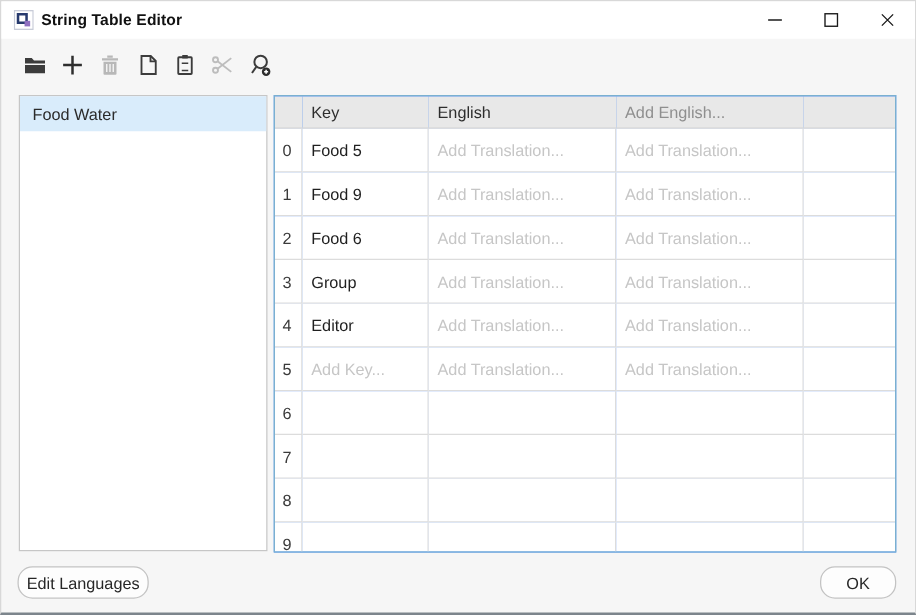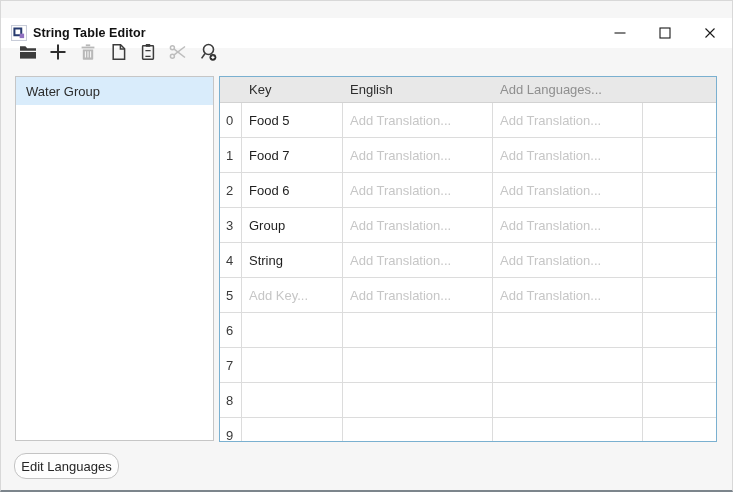--- a/index.html
+++ b/index.html
@@ -6,21 +6,21 @@
   *{box-sizing:border-box;}
   .window{
     position:relative;width:733px;height:492px;
     background:#f6f6f6;
     border:1px solid #d8d8d8;
     border-bottom:2px solid #7c858c;
     font-family:"Liberation Sans", sans-serif;
     overflow:hidden;
   }
   
-  .titlebar{position:absolute;top:0;left:0;right:0;height:30px;background:#ffffff;margin-top:17px;}
+  .titlebar{position:absolute;top:0;left:0;right:0;height:30px;background:#ffffff;}
   .app-logo{position:absolute;left:10px;top:7px;width:16px;height:16px;}
   .title-text{position:absolute;left:32px;top:0;height:30px;line-height:30px;
     font-size:12.5px;color:#111;font-weight:600;letter-spacing:.1px;}
   .win-controls{position:absolute;right:0;top:0;height:30px;display:flex;}
   .win-btn{width:45px;height:30px;display:flex;align-items:center;justify-content:center;
     background:transparent;border:none;padding:0;cursor:default;}
   .win-btn svg{display:block;}
   
   .toolbar{position:absolute;left:17px;top:41px;display:flex;gap:10px;}
   .tool-btn{width:20px;height:22px;display:flex;align-items:center;justify-content:center;
@@ -151,44 +151,44 @@
           <circle cx="10.5" cy="7.5" r="5" stroke-width="1.6"></circle>
           <path d="M7 11.5L3.6 16.4" stroke-width="1.6"></path>
           <circle cx="14.9" cy="15.3" r="3.4" fill="#2e2e2e" stroke="none"></circle>
           <path d="M14.9 13.7v3.2M13.3 15.3h3.2" stroke="#ffffff" stroke-width="1.2"></path>
         </svg>
       </span>
     </button>
   </div>
 
   <div class="sidebar">
-    <div class="sidebar-item">Water Group</div>
+    <div class="sidebar-item">Food Water</div>
   </div>
 
   <div class="table-wrap">
     <div class="table-grid">
       <div class="tr">
         <div class="th num-h"></div>
         <div class="th">Key</div>
         <div class="th">English</div>
-        <div class="th gray">Add Languages...</div>
+        <div class="th gray">Add English...</div>
         <div class="th"></div>
       </div>
 
       <div class="tr">
         <div class="td num">0</div>
         <div class="td">Food 5</div>
         <div class="td ph">Add Translation...</div>
         <div class="td ph">Add Translation...</div>
         <div class="td last"></div>
       </div>
 
       <div class="tr">
         <div class="td num">1</div>
-        <div class="td">Food 7</div>
+        <div class="td">Food 9</div>
         <div class="td ph">Add Translation...</div>
         <div class="td ph">Add Translation...</div>
         <div class="td last"></div>
       </div>
 
       <div class="tr">
         <div class="td num">2</div>
         <div class="td">Food 6</div>
         <div class="td ph">Add Translation...</div>
         <div class="td ph">Add Translation...</div>
@@ -198,21 +198,21 @@
       <div class="tr">
         <div class="td num">3</div>
         <div class="td">Group</div>
         <div class="td ph">Add Translation...</div>
         <div class="td ph">Add Translation...</div>
         <div class="td last"></div>
       </div>
 
       <div class="tr">
         <div class="td num">4</div>
-        <div class="td">String</div>
+        <div class="td">Editor</div>
         <div class="td ph">Add Translation...</div>
         <div class="td ph">Add Translation...</div>
         <div class="td last"></div>
       </div>
 
       <div class="tr">
         <div class="td num">5</div>
         <div class="td ph">Add Key...</div>
         <div class="td ph">Add Translation...</div>
         <div class="td ph">Add Translation...</div>
@@ -247,14 +247,15 @@
         <div class="td num">9</div>
         <div class="td"></div>
         <div class="td"></div>
         <div class="td"></div>
         <div class="td last"></div>
       </div>
     </div>
   </div>
 
   <button class="btn btn-edit-langs">Edit Languages</button>
+  <button class="btn btn-ok">OK</button>
 
 </div>
 
 </body></html>

